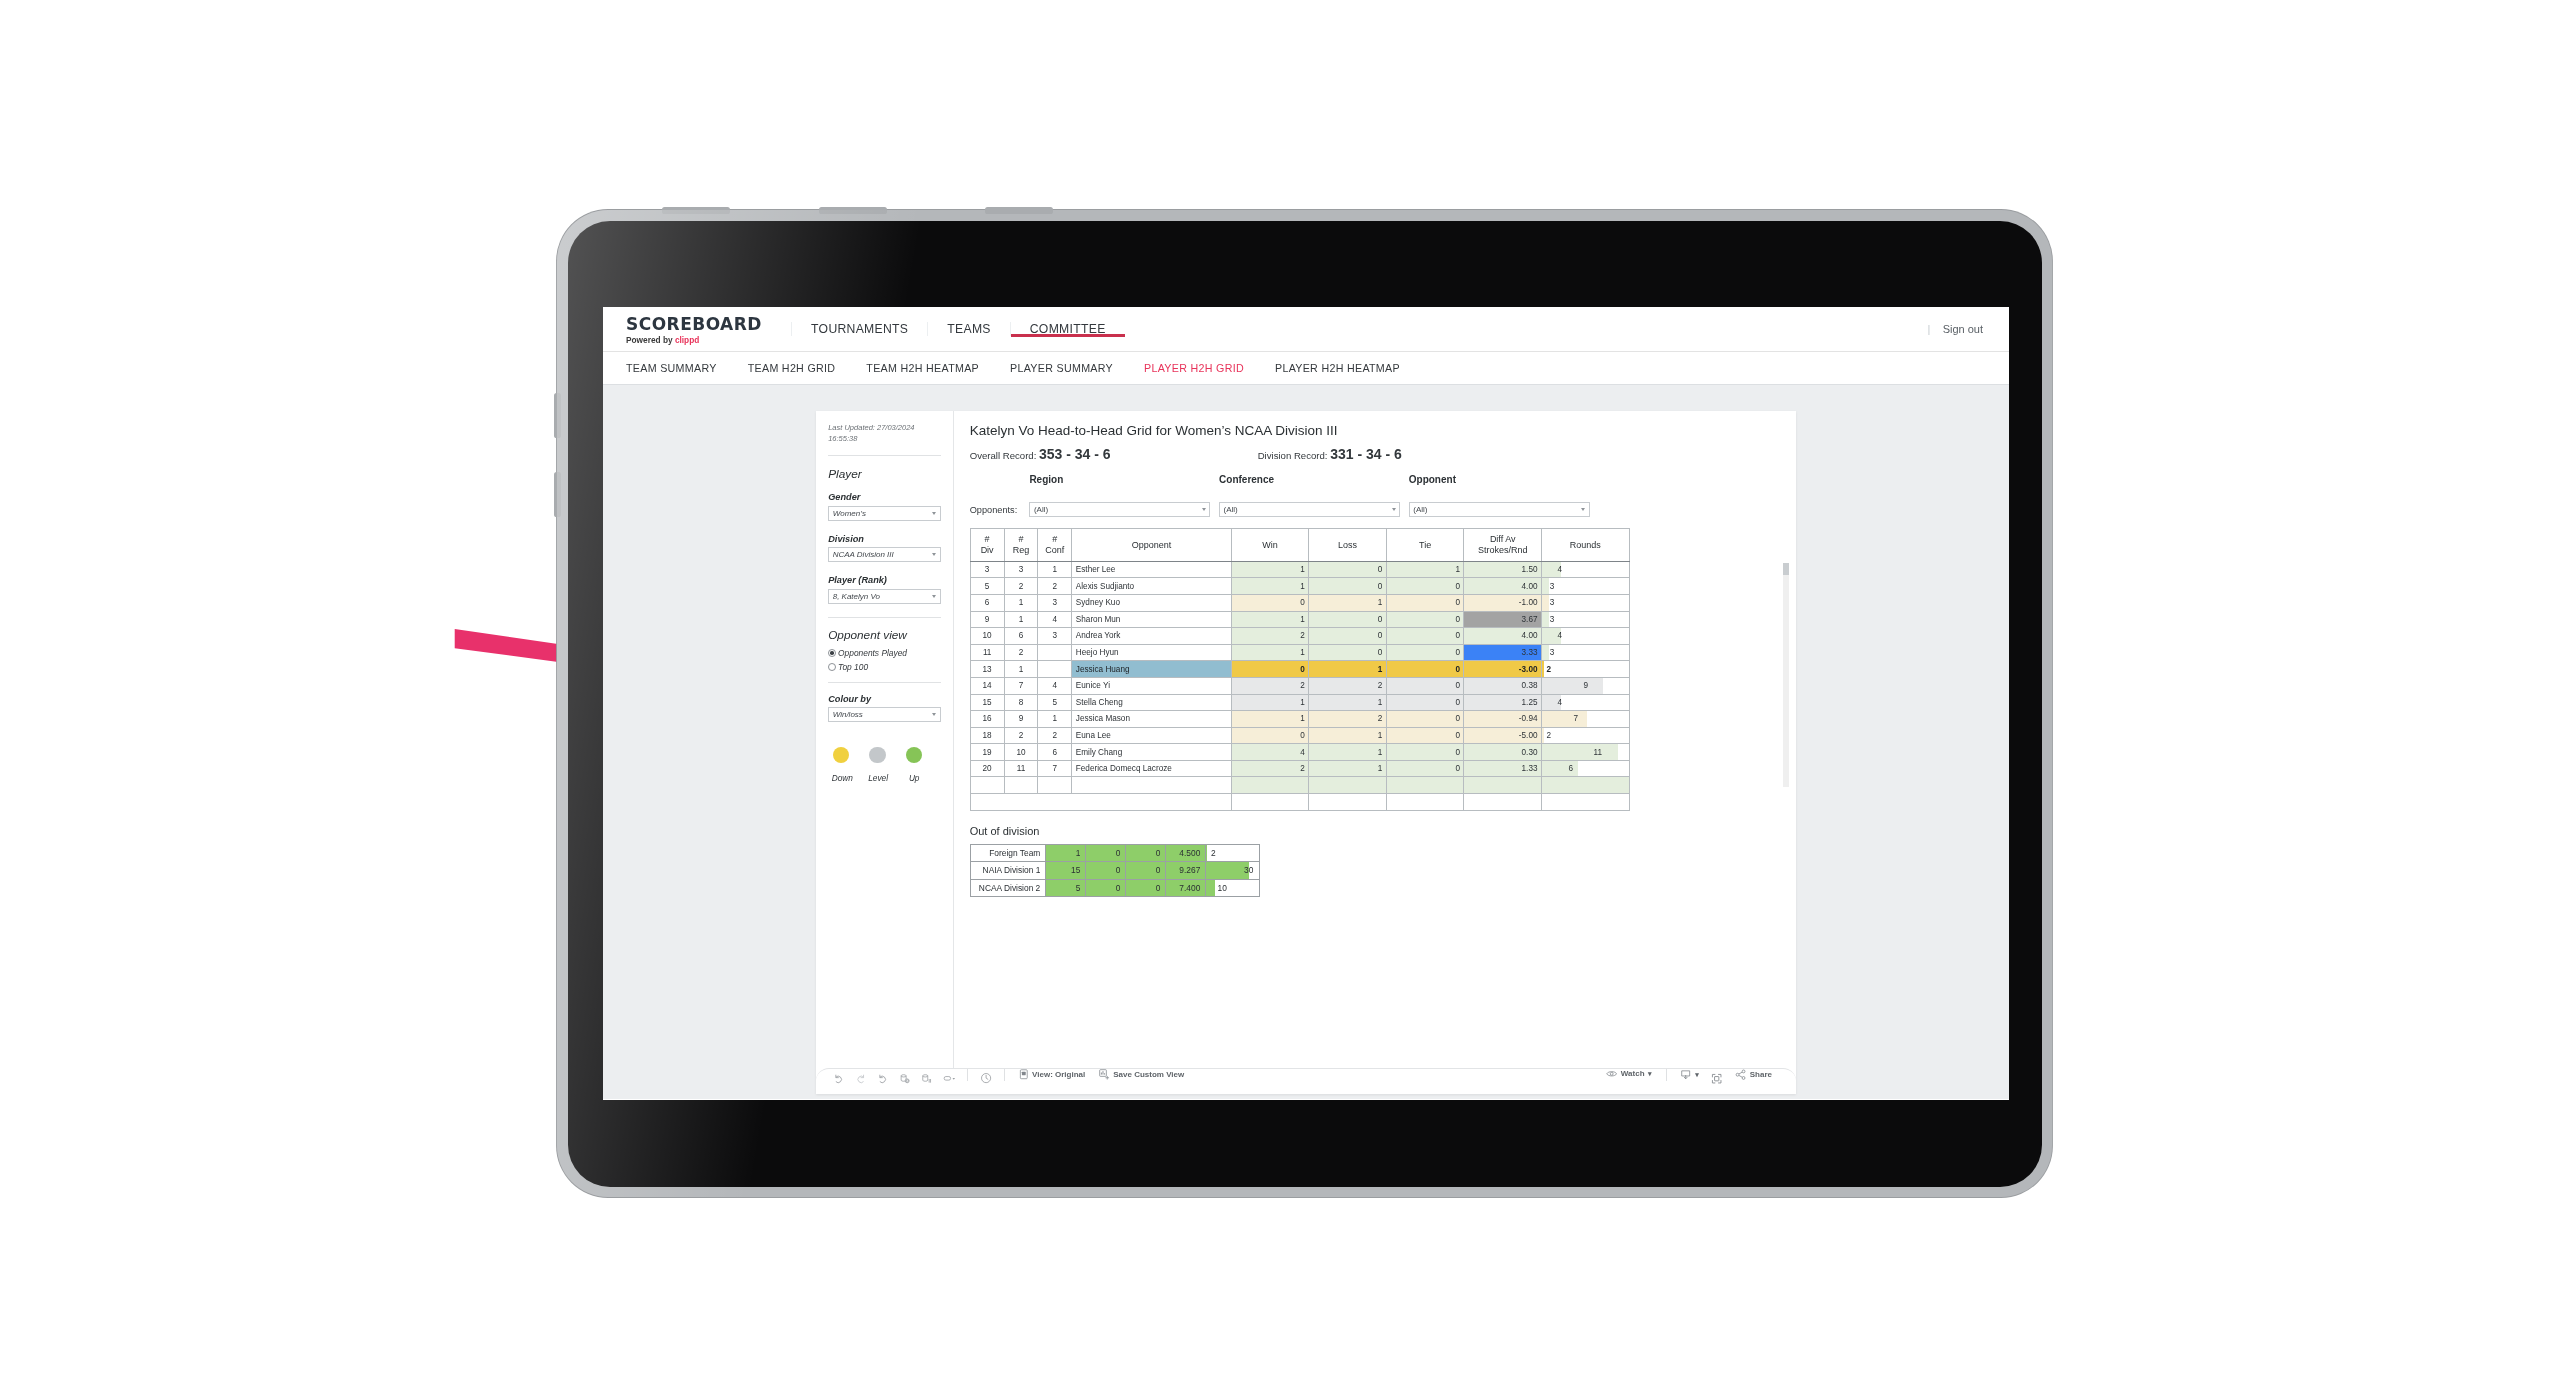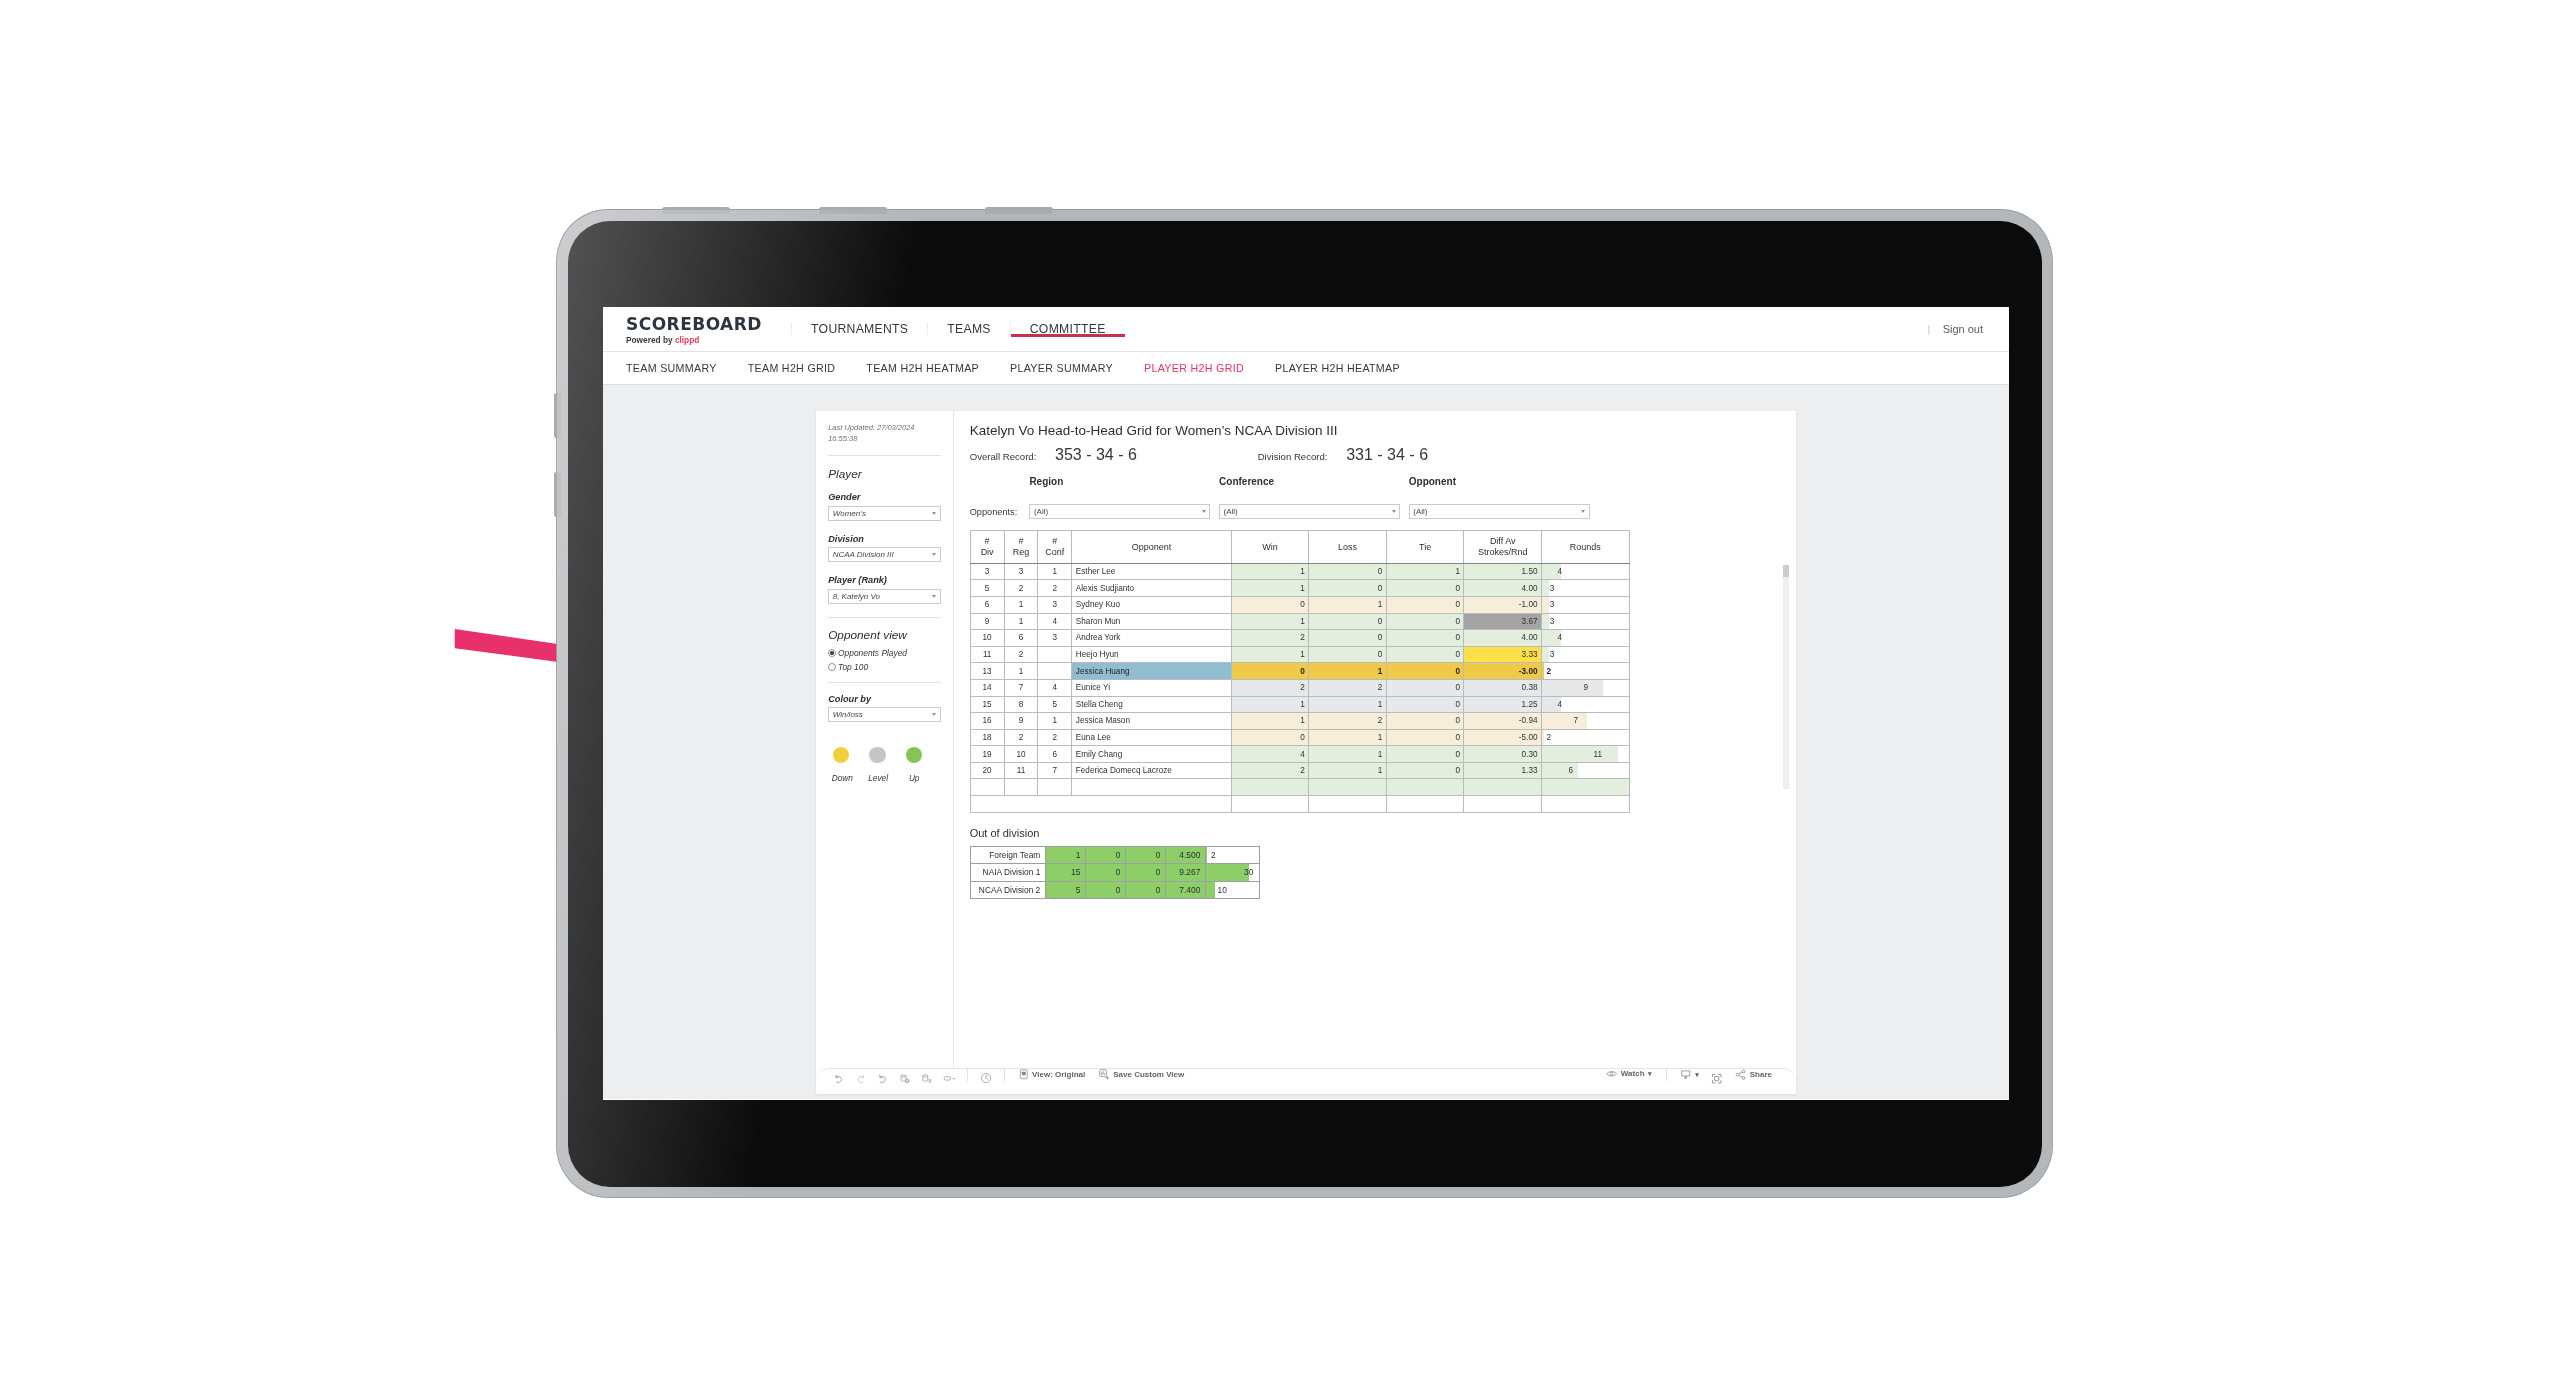--- a/index.html
+++ b/index.html
@@ -153,21 +153,21 @@
   .legend { display:flex; gap: 17.5px; margin-top: 24.5px; padding-left: 3.5px; }
   .legend-item { text-align:center; width: 19px; }
   .dot { width: 16.6px; height:16.6px; border-radius:50%; margin: 0 auto 9.6px auto; }
   .legend-lbl { font-size: 8.3px; color:#32373b; }
 
   
   .main { flex:1 1 auto; padding: 12.2px 15.7px 0 15.7px; min-width:0; }
   .view-title { font-size: 13.5px; color:#2b3033; font-weight:400; margin-bottom: 7.9px; }
   .records { display:flex; margin-bottom: 12.2px; font-size: 9.6px; color:#33383c; }
   .records .rec { width: 288px; }
-  .records b { font-weight:400; font-size: 16px; margin-left: 16px; }
+  .records b { font-weight:700; font-size: 14px; }
 
   .filters { display:flex; align-items:flex-end; gap: 8.7px; margin-bottom: 10.5px; }
   .filters .lead { font-size: 9.2px; color:#33383c; padding-bottom: 2.6px; width: 51px; }
   .filter-col { width: 181px; }
   .filter-col .fl { font-size: 10px; font-weight:700; color:#2c3135; margin-bottom: 17px; }
 
   
   table.grid { border-collapse: collapse; width: 660px; table-layout: fixed; }
   table.grid th, table.grid td {
     border: 0.9px solid #b7bcc0;
@@ -446,21 +446,21 @@
                       <td class="c-rnd dim"><span class="bar" style="width: 22%; background: rgb(228, 238, 221);"></span><span class="rv" style="margin-left: 12px;">4</span></td>
                     </tr>
                     <tr>
                       <td class="c-div">11</td>
                       <td class="c-reg">2</td>
                       <td class="c-conf"></td>
                       <td class="c-opp">Heejo Hyun</td>
                       <td class="c-num dim" style="background:#e4eedd">1</td>
                       <td class="c-num dim" style="background:#e4eedd">0</td>
                       <td class="c-num dim" style="background:#e4eedd">0</td>
-                      <td class="c-num dim" style="background:#fde047">3.33</td>
+                      <td class="c-num dim" style="background:#3b82f6">3.33</td>
                       <td class="c-rnd dim"><span class="bar" style="width: 8%; background: rgb(228, 238, 221);"></span><span class="rv" style="margin-left: 4.3px;">3</span></td>
                     </tr>
                     <tr class="hl">
                       <td class="c-div">13</td>
                       <td class="c-reg">1</td>
                       <td class="c-conf"></td>
                       <td class="c-opp">Jessica Huang</td>
                       <td class="c-num">0</td>
                       <td class="c-num">1</td>
                       <td class="c-num">0</td>

